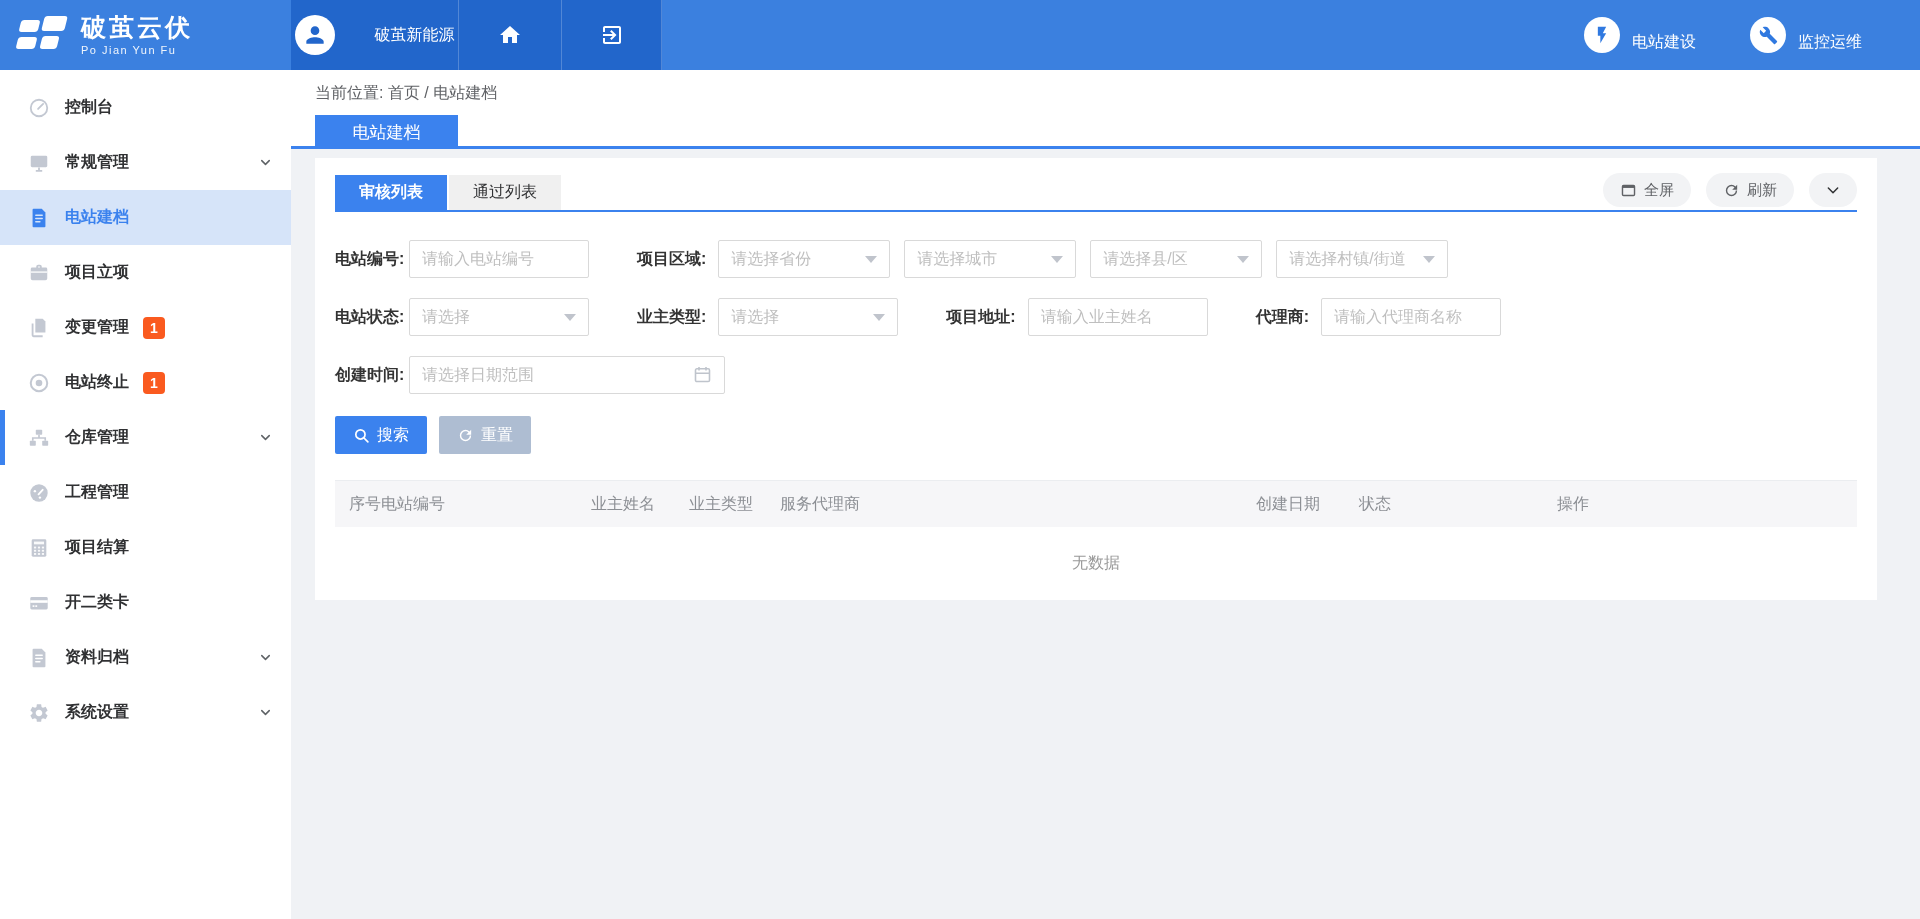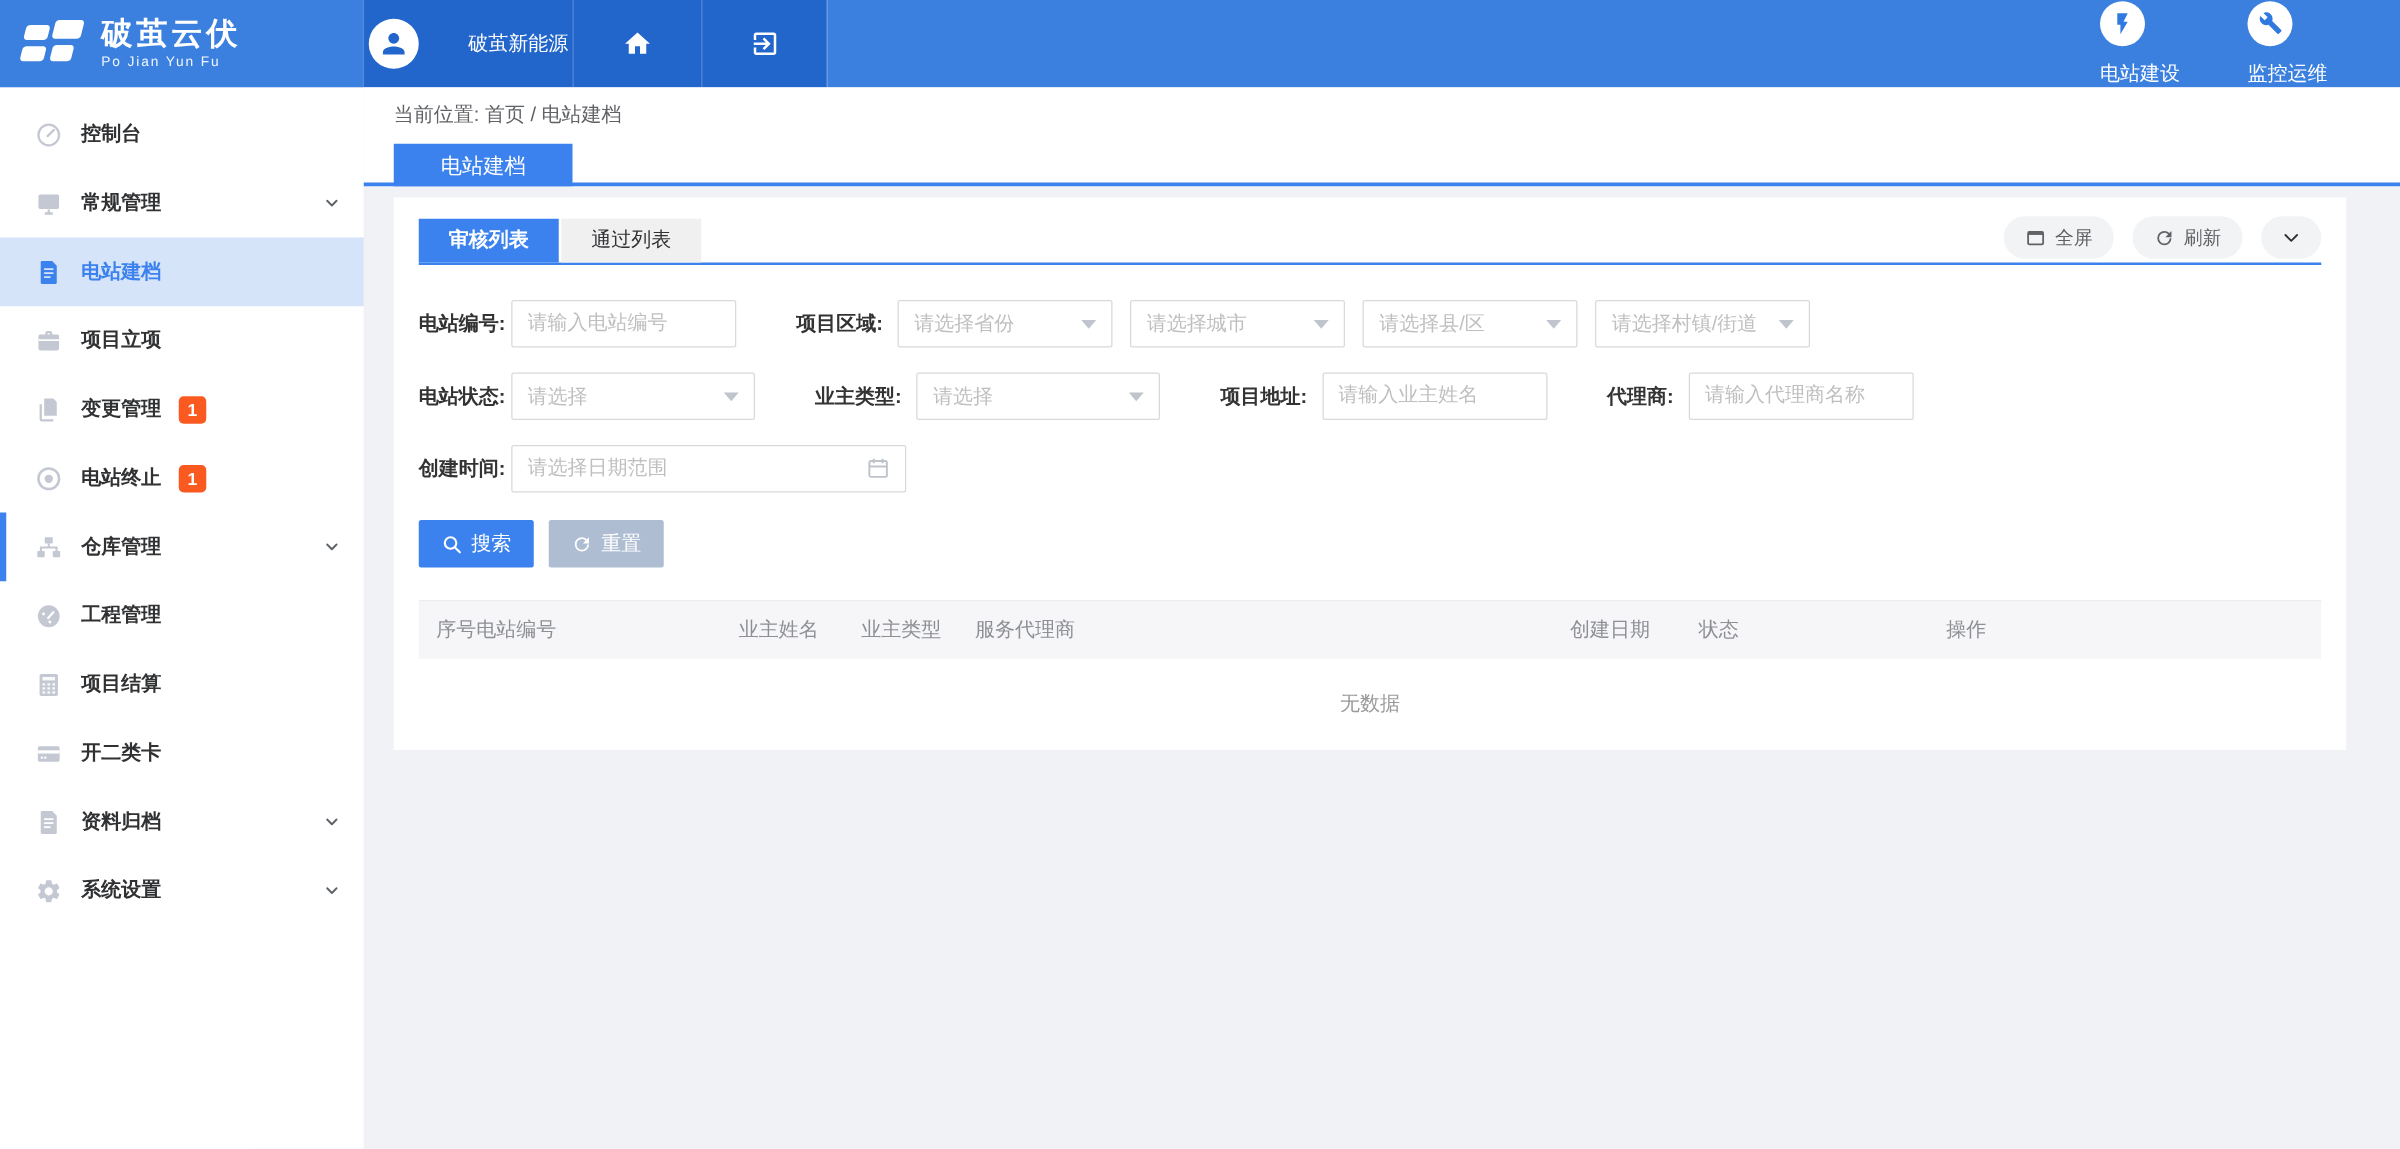--- a/index.html
+++ b/index.html
@@ -21,21 +21,21 @@
 
   .user-strip { background:#2266CB; display:flex; }
   .seg { display:flex; align-items:center; justify-content:center; border-right:1px solid rgba(255,255,255,.22); }
   .seg-user { width:168px; gap:12px; }
   .seg-home { width:103px; }
   .seg-login { width:100px; }
   .avatar { width:40px; height:40px; border-radius:50%; background:#fff; display:flex; align-items:center; justify-content:center; }
   .user-name { color:#fff; font-size:16px;margin-left:28px; }
 
   .header-rest { flex:1; background:#3B80DF; display:flex; align-items:center; justify-content:flex-end; gap:54px; padding-right:58px; }
-  .hnav { display:flex; align-items:flex-start; gap:12px; cursor:pointer;flex-direction:column; }
+  .hnav { display:flex; align-items:flex-end; gap:12px; cursor:pointer; }
   .hnav-circle { width:36px; height:36px; border-radius:50%; background:#fff; display:flex; align-items:center; justify-content:center; }
   .hnav-label { color:#fff; font-size:16px; }
 
   
   .body-row { display:flex; height:849px; }
 
   
   .sidebar { width:291px; background:#fff; padding-top:10px; flex:none; }
   .side-item { height:55px; display:flex; align-items:center; padding:0 18px 0 28px; position:relative; cursor:pointer; color:#303133; }
   .side-item .s-icon { width:22px; height:22px; color:#C3C8D2; flex:none; }
@@ -68,21 +68,21 @@
   .frow.first { margin-top:28px; }
   .fgroup { display:flex; align-items:center; }
   .flabel { font-size:16px; color:#333; font-weight:600; white-space:nowrap; margin-right:12px; }
   .flabel.w1 { width:68px; margin-right:6px; text-align:left; }
   .ml { margin-left:48px;justify-content:flex-end; }
   .inp { height:38px; border:1px solid #D9D9D9; border-radius:2px; padding:0 12px; font-size:16px;
     color:#333; width:180px; font-family:inherit; outline:none; background:#fff; }
   .inp::placeholder { color:#BFBFBF; }
   .sel { height:38px; width:172px; border:1px solid #D9D9D9; border-radius:2px; background:#fff;
     display:flex; align-items:center; padding:0 12px; cursor:pointer; margin-right:14px; }
-  .sel.w180 { width:195px; margin-right:0; }
+  .sel.w180 { width:180px; margin-right:0; }
   .sel .sel-text { color:#BFBFBF; font-size:16px; flex:1; white-space:nowrap; overflow:hidden; }
   .caret { width:0; height:0; border-left:6px solid transparent; border-right:6px solid transparent;
     border-top:7px solid #C0C4CC; flex:none; }
   .date-wrap { position:relative; width:316px; }
   .date-wrap .inp { width:100%; padding-right:40px; }
   .cal-icon { position:absolute; right:12px; top:8px; color:#BFC4CC; pointer-events:none; }
 
   .actions { display:flex; gap:12px; margin-top:22px; }
   .btn { height:38px; width:92px; border:none; border-radius:2px; color:#fff; font-size:16px;
     display:flex; align-items:center; justify-content:center; gap:7px; cursor:pointer; font-family:inherit; }

